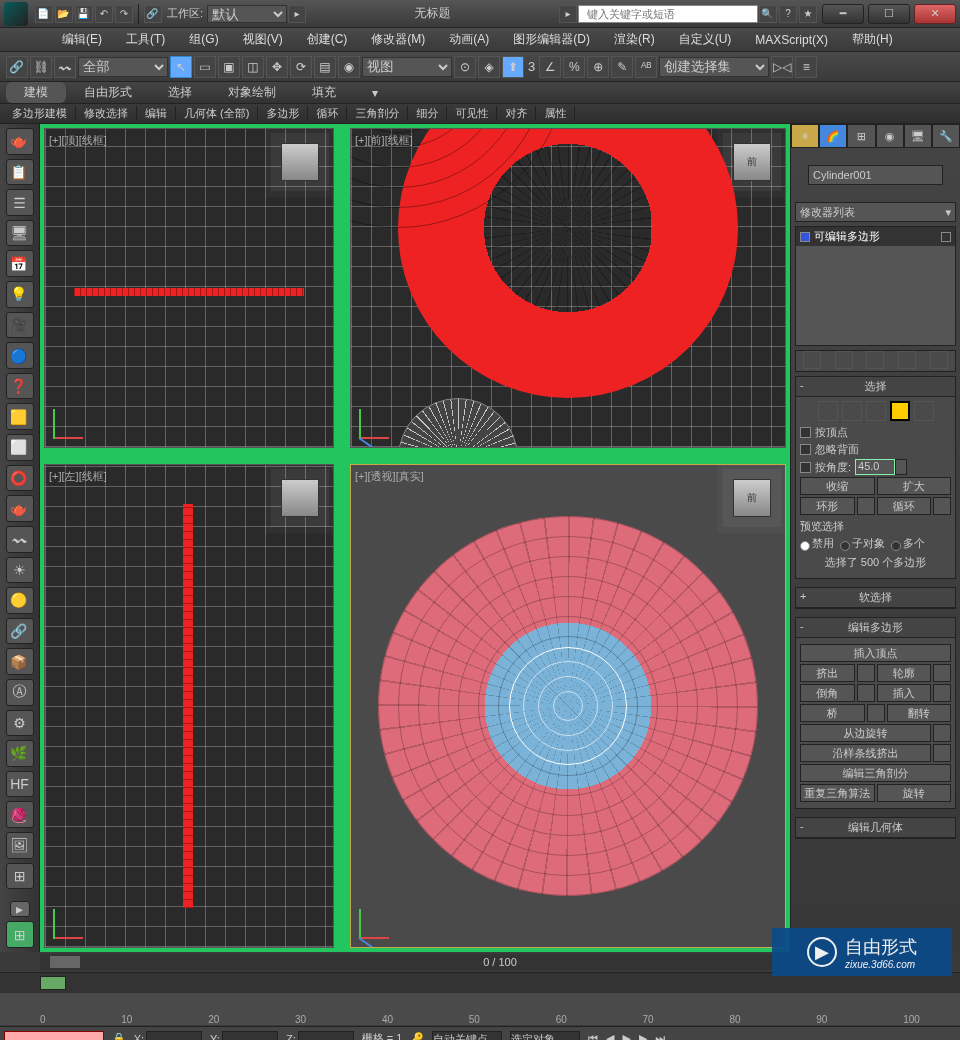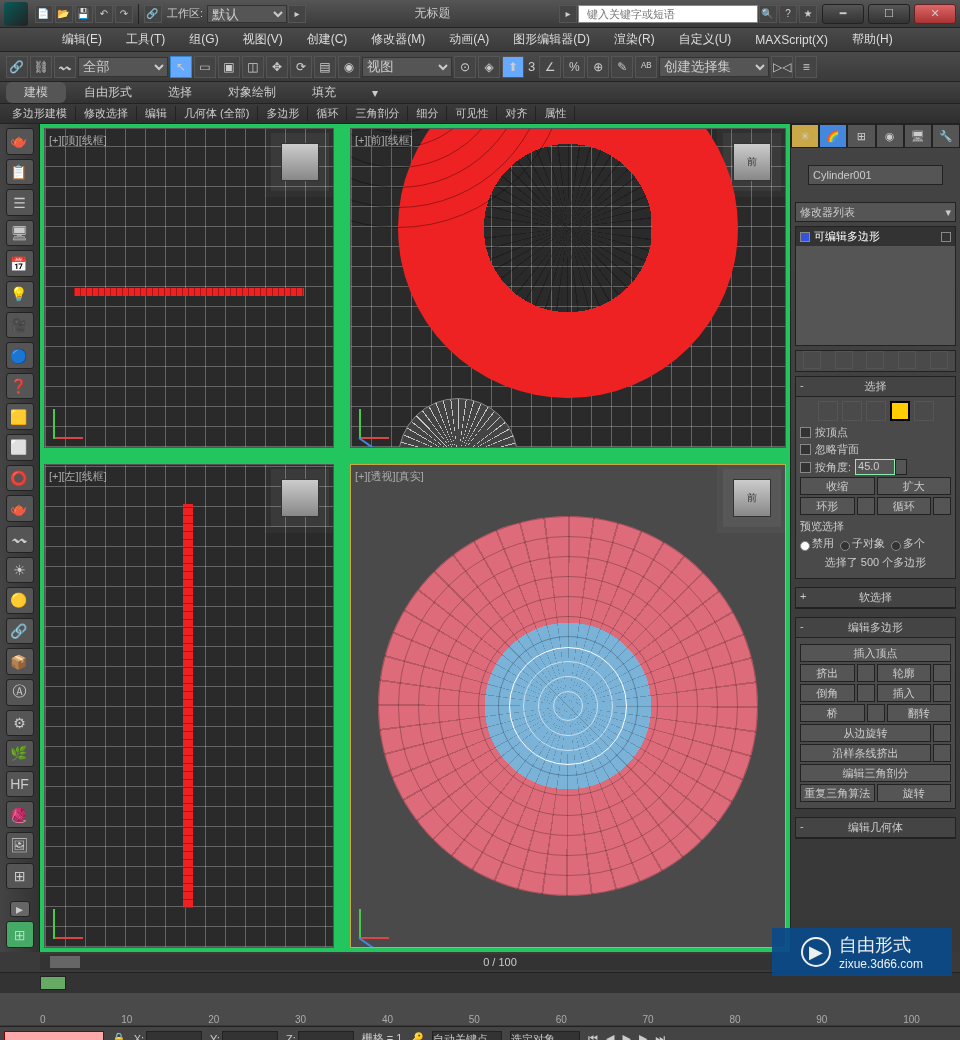--- a/index.html
+++ b/index.html
@@ -85,21 +85,21 @@
 .timeline { height: 54px; background: #3a3a3a; border-top: 1px solid #222; display:flex;flex-direction:column;}
 .tl-scrub{height:20px;background:#333;display:flex;align-items:center;padding:0 40px;}
 .tl-scrub .handle{width:26px;height:14px;background:#6a6;border:1px solid #222;}
 .tl-track{height:32px;background:#4a4a4a;position:relative;}
 .tl-nums{position:absolute;bottom:0;left:40px;right:40px;display:flex;justify-content:space-between;font-size:10px;color:#aaa;}
 .statusbar { height: 24px; background: #444; display: flex; align-items: center; padding: 0 4px; gap: 8px; border-top:1px solid #222;}
 .statusbar .fld{display:flex;align-items:center;gap:2px;}
 .statusbar .fld .v{width:56px;height:16px;background:#333;border:1px solid #222;}
 .watermark { position: absolute; right: 8px; bottom: 64px; width: 180px; height: 48px; background: #0a4a8a; color: #fff; display: flex; align-items: center; justify-content: center; font-size: 18px; gap: 8px; opacity:.92;}
 .watermark .play{width:30px;height:30px;border:2px solid #fff;border-radius:50%;display:flex;align-items:center;justify-content:center;}
-.watermark small{font-size:12px;display:block;}
+.watermark small{font-size:10px;display:block;font-style:italic;}
 .hscroll{height:16px;background:#333;margin:2px 40px 2px 40px;display:flex;align-items:center;}
 .hscroll .thumb{width:30px;height:12px;background:#666;margin-left:10px;}
 .hscroll .label{margin:0 auto;font-size:11px;}
 
 
 .donut-wire{position:absolute;left:50%;top:50%;transform:translate(-50%,-50%);}
 .donut-wire .outer{width:340px;height:340px;left:-170px;top:-170px;background:radial-gradient(circle,transparent 0,transparent 35%,#e22 35%,#e22 100%);
   background-image:
     radial-gradient(circle,transparent 0,transparent 35%,#e22 35%,#e22 100%),
     repeating-conic-gradient(rgba(0,0,0,.25) 0deg, rgba(0,0,0,.25) 1deg, transparent 1deg, transparent 7.5deg);

